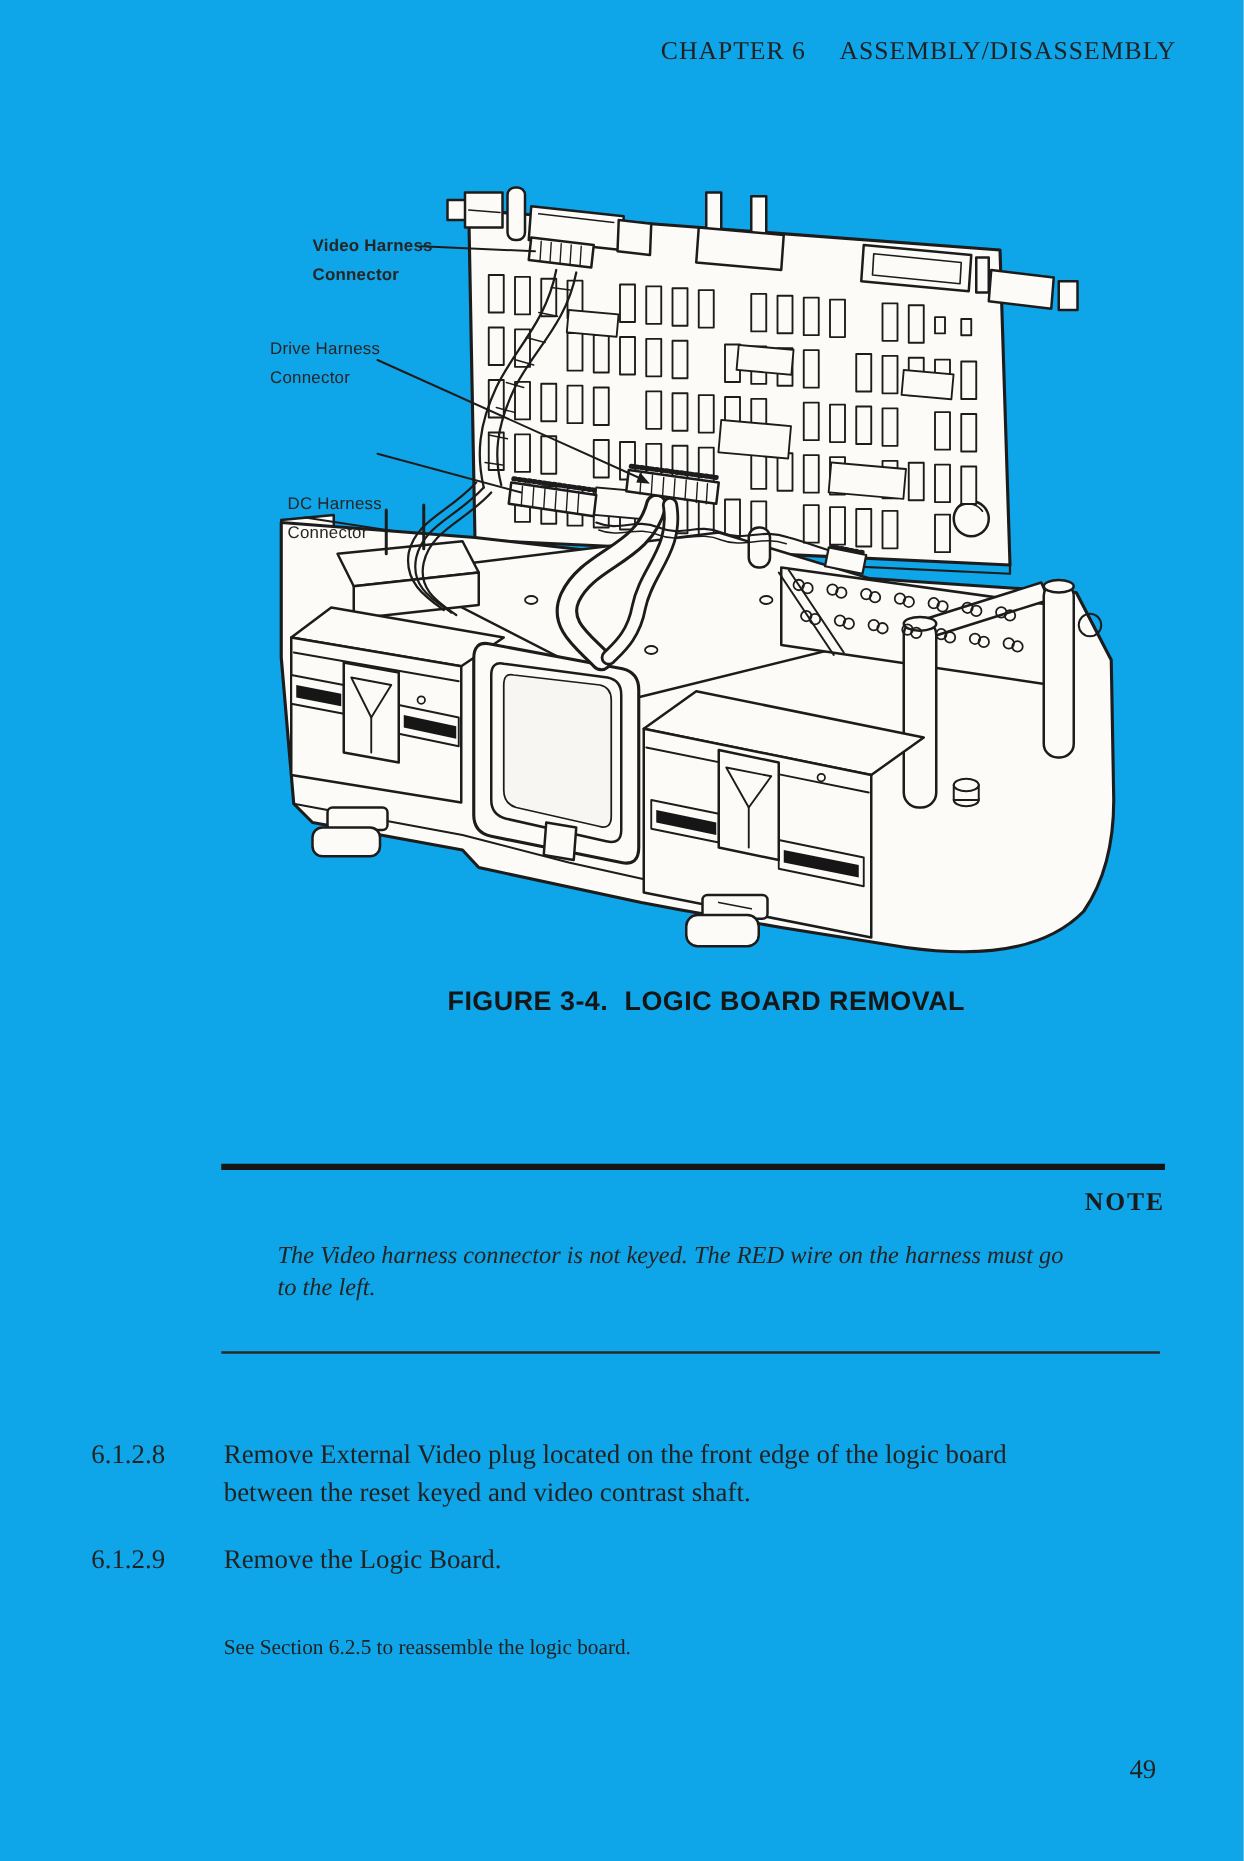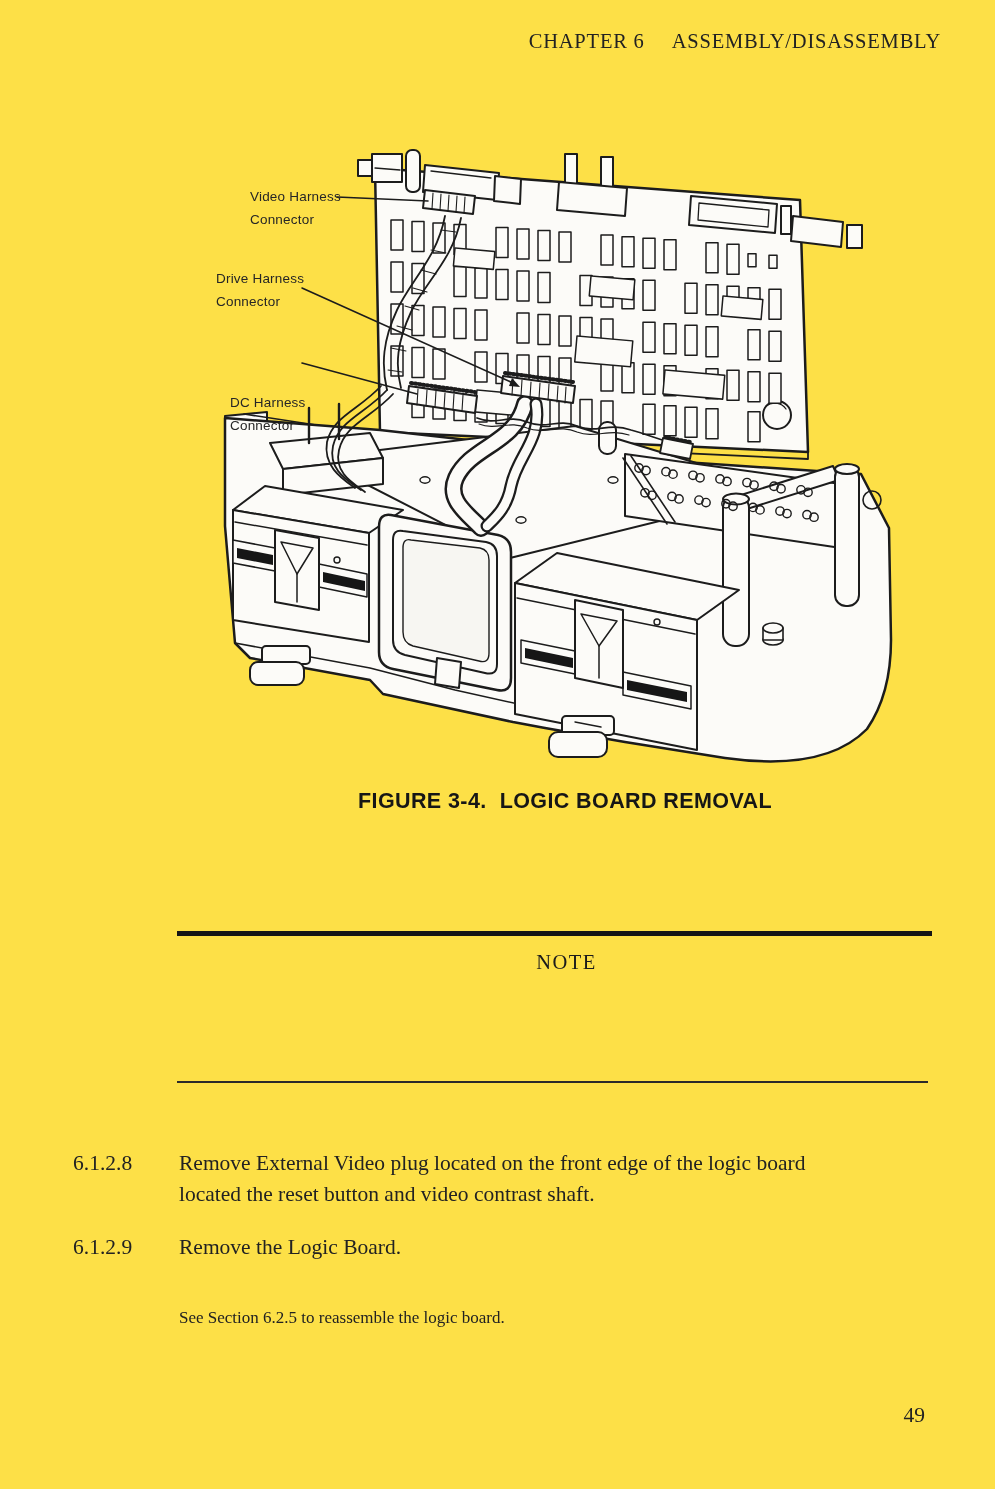--- a/index.html
+++ b/index.html
@@ -1,35 +1,35 @@
 <!DOCTYPE html>
 <html><head>
 <meta charset="utf-8">
 <style>
   html,body{margin:0;padding:0;background:#e8e6e1;}
-  .page{position:relative;width:995px;height:1489px;margin:0 auto;background:#fde047;
+  .page{position:relative;width:995px;height:1489px;margin:0 auto;background:#0ea5e9;
         font-family:"Liberation Serif", serif;color:#1f1f1f;overflow:hidden;}
   .hdr{position:absolute;top:30px;right:54px;font-size:20.5px;letter-spacing:0.8px;
        white-space:nowrap;color:#222;}
   .hdr-gap{display:inline-block;width:27px;}
   .fig{position:absolute;left:125px;top:128px;width:810px;height:665px;}
   .fig svg{position:absolute;left:0;top:0;}
   .callout{position:absolute;font-family:"Liberation Sans", sans-serif;font-size:13.5px;
            line-height:23px;color:#262626;letter-spacing:0.2px;white-space:nowrap;}
-  #co-video{left:125px;top:57px;}
+  #co-video{left:125px;top:57px;font-weight:bold;}
   #co-drive{left:91px;top:139px;}
   #co-dc{left:105px;top:219px;margin-top:44px;}
   .fig-caption{position:absolute;left:40px;top:661px;width:800px;text-align:center;
                font-family:"Liberation Sans", sans-serif;font-weight:bold;font-size:21.5px;
                letter-spacing:0.4px;color:#161616;}
   .fig-caption .cap-gap{display:inline-block;width:13px;}
   .rule-thick{position:absolute;left:177px;top:931px;width:755px;height:5px;background:#151515;}
   .rule-thin{position:absolute;left:177px;top:1081px;width:751px;height:2px;background:#2a2a2a;}
-  .note-head{position:absolute;left:189px;top:951px;width:755px;text-align:center;
-             font-weight:normal;font-size:20.5px;letter-spacing:1.5px;color:#1b1b1b;}
+  .note-head{position:absolute;left:177px;top:951px;width:755px;text-align:right;
+             font-weight:bold;font-size:20.5px;letter-spacing:1.5px;color:#1b1b1b;}
   .note-body{position:absolute;left:222px;top:992px;width:706px;font-style:italic;
              font-size:19.5px;line-height:26px;color:#242424;}
   .step{position:absolute;left:0;width:995px;font-size:21.5px;line-height:31px;color:#222;}
   .step-num{position:absolute;left:73px;top:0;}
   .step-body{position:absolute;left:179px;top:0;width:760px;}
   #step-1{top:1148px;}
   #step-2{top:1232px;}
   .closing{position:absolute;left:179px;top:1308px;width:700px;font-size:17px;color:#222;}
   .pageno{position:absolute;top:1378px;right:70px;font-size:21.5px;color:#222;margin-top:25px;}
 </style>
@@ -328,27 +328,31 @@
       <div>Connector</div>
     </div>
 
     <div class="fig-caption">
       <span>FIGURE 3-4.</span><span class="cap-gap"></span><span>LOGIC BOARD REMOVAL</span>
     </div>
   </div>
 
   <div class="rule-thick"></div>
   <div class="note-head">NOTE</div>
+  <div class="note-body">
+    <div>The Video harness connector is not keyed. The RED wire on the harness must go</div>
+    <div>to the left.</div>
+  </div>
   <div class="rule-thin"></div>
 
   <div class="step" id="step-1">
     <div class="step-num">6.1.2.8</div>
     <div class="step-body">
       <div>Remove External Video plug located on the front edge of the logic board</div>
-      <div>located the reset button and video contrast shaft.</div>
+      <div>between the reset keyed and video contrast shaft.</div>
     </div>
   </div>
   <div class="step" id="step-2">
     <div class="step-num">6.1.2.9</div>
     <div class="step-body">
       <div>Remove the Logic Board.</div>
     </div>
   </div>
 
   <div class="closing">See Section 6.2.5 to reassemble the logic board.</div>

